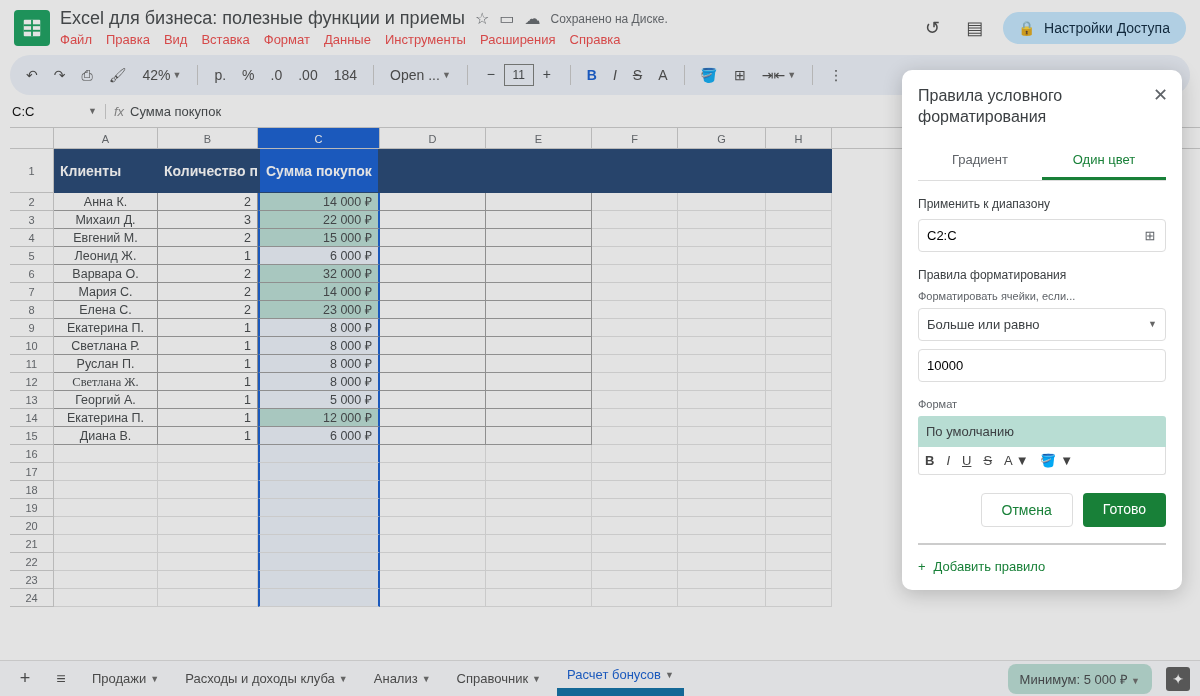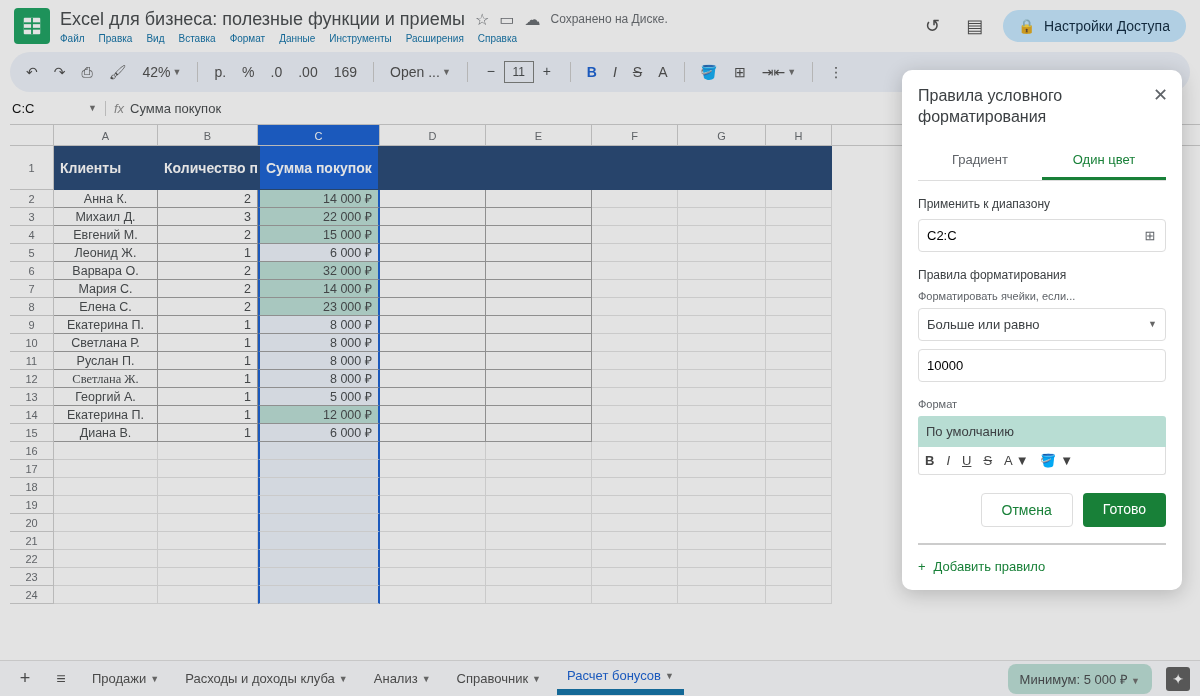--- a/index.html
+++ b/index.html
@@ -5,21 +5,21 @@
 *{box-sizing:border-box;margin:0;padding:0;font-family:Arial,sans-serif}
 body{background:#fff;width:1200px;height:696px;overflow:hidden;position:relative;font-size:13px;color:#3c4043}
 .overlay{position:absolute;inset:0;background:rgba(100,100,100,.18);z-index:5;pointer-events:none}
 .titlebar{display:flex;align-items:center;padding:8px 14px 0;gap:10px}
 .logo{width:36px;height:36px;background:#0f9d58;border-radius:4px;display:flex;align-items:center;justify-content:center}
 .logo svg{width:22px;height:22px}
 .titleblk{flex:1}
 .docname{font-size:18px;color:#3c4043;display:flex;align-items:center;gap:10px}
 .docname .star,.docname .folder,.docname .cloud{color:#5f6368;font-size:16px}
 .cloudt{font-size:12px;color:#5f6368}
-.menubar{display:flex;gap:14px;padding-top:3px;font-size:10px;color:#0369a1}
+.menubar{display:flex;gap:14px;padding-top:3px;font-size:13px;color:#ef4444}
 .rbtns{display:flex;gap:14px;align-items:center}
 .icbtn{width:28px;height:28px;display:flex;align-items:center;justify-content:center;color:#444;font-size:18px}
 .share{background:#c2e7ff;padding:8px 16px;border-radius:20px;font-size:14px;color:#001d35;display:flex;align-items:center;gap:8px}
 .toolbar{margin:8px 10px 4px;background:#edf2fa;border-radius:24px;padding:4px 12px;display:flex;align-items:center;gap:8px;height:40px}
 .tb{padding:4px;color:#444;font-size:14px;display:flex;align-items:center;gap:2px}
 .tdiv{width:1px;height:20px;background:#c7c7c7;margin:0 4px}
 .fsz{display:flex;align-items:center;gap:2px}
 .fsz .box{border:1px solid #747775;width:30px;height:22px;text-align:center;line-height:20px;font-size:12px}
 .fsz .pm{width:22px;height:22px;text-align:center;line-height:20px;font-size:14px}
 .namebx{display:flex;align-items:center;margin:0 10px 4px;gap:8px}
@@ -41,21 +41,21 @@
 .row.hdr .cell.csel{background:#0b57d0}
 .cell.e{border-color:#e1e1e1;background:#fff}
 .cell.csel{background:rgba(11,87,208,.08);border-left:2px solid #0b57d0;border-right:2px solid #0b57d0}
 .cell.hl{background:#b8ddd3}
 .cell.nr{text-align:right}
 .cell.ct{text-align:center}
 .tabsbar{position:absolute;bottom:0;left:0;right:0;height:36px;background:#f9fbfd;border-top:1px solid #ddd;display:flex;align-items:center;padding:0 10px;gap:6px}
 .tabsbar .plus{width:30px;text-align:center;font-size:18px;color:#444}
 .tabsbar .menu{width:30px;text-align:center;font-size:16px;color:#444}
 .tab{padding:6px 10px;font-size:13px;color:#444;display:flex;align-items:center;gap:4px}
-.tab.act{color:#0b57d0;border-bottom:6px solid #0369a1;font-weight:500}
+.tab.act{color:#0b57d0;border-bottom:8px solid #0369a1;font-weight:500}
 .minpill{margin-left:auto;background:#b8ddd3;padding:6px 12px;border-radius:8px;font-size:13px}
 .expl{width:24px;height:24px;background:#555;border-radius:3px;display:flex;align-items:center;justify-content:center;color:#fff;font-size:14px;margin-left:8px}
 .panel{position:absolute;right:18px;top:70px;width:280px;background:#fff;border-radius:10px;box-shadow:0 4px 20px rgba(0,0,0,.2);z-index:10;padding:16px}
 .ptitle{font-size:16px;color:#3c4043;line-height:1.3}
 .pclose{position:absolute;right:14px;top:14px;font-size:18px;color:#5f6368;cursor:pointer}
 .ptabs{display:flex;border-bottom:1px solid #ddd;margin-top:14px}
 .ptab{flex:1;text-align:center;padding:10px 0;font-size:13px;color:#5f6368}
 .ptab.act{color:#188038;border-bottom:3px solid #188038;font-weight:500}
 .psec{margin-top:16px}
 .plbl{font-size:12px;color:#3c4043;margin-bottom:8px}
@@ -125,21 +125,21 @@
   <div class="tb">🖌</div>
   <div class="tb">
       <span>42%</span> 
       <span class="tri">▼</span>
     </div>
   <div class="tdiv"></div>
   <div class="tb">р.</div>
   <div class="tb">%</div>
   <div class="tb">.0</div>
   <div class="tb">.00</div>
-  <div class="tb">169</div>
+  <div class="tb">184</div>
   <div class="tdiv"></div>
   <div class="tb">
       <span>Open ...</span> 
       <span class="tri">▼</span>
     </div>
   <div class="tdiv"></div>
   <div class="fsz">
     <div class="pm">−</div>
     <div class="box">11</div>
     <div class="pm">+</div>

